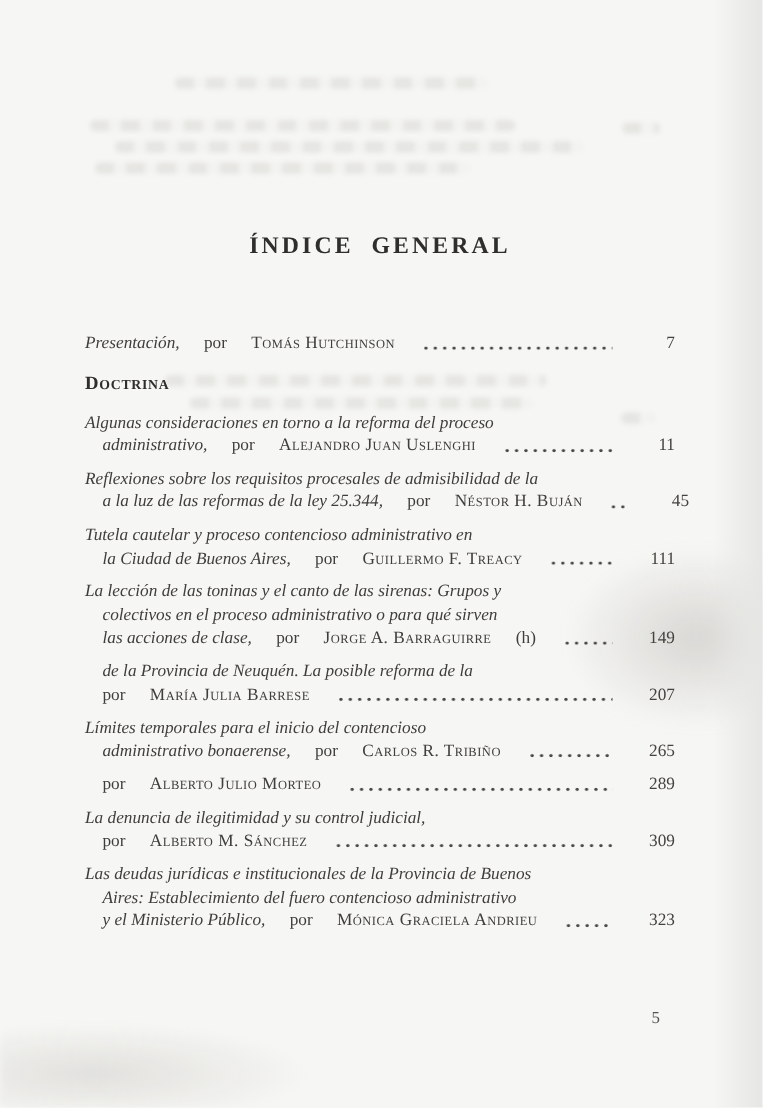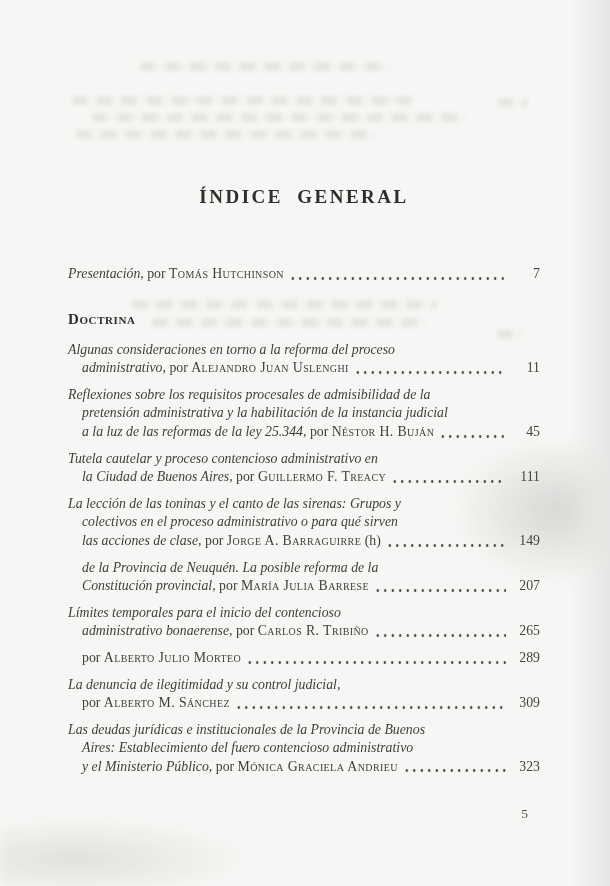--- a/index.html
+++ b/index.html
@@ -33,33 +33,34 @@
     margin: 0;
     font-size: 19px;
     font-weight: bold;
     letter-spacing: 2.5px;
     word-spacing: 7px;
     text-align: center;
     color: #2f2e2c;
   }
   .front { margin-top: 57px; }
   .heading {
-    margin: 27px 0 13px 0;
+    margin: 15px 0 13px 0;
     font-size: 15px;
     font-weight: bold;
     font-variant: small-caps;
     letter-spacing: 0.6px;
     color: #2f2e2c;
   }
   .toc-entry { margin-bottom: 8px; }
   .toc-line {
     font-size: 13.8px;
     line-height: 18.6px;
     font-style: italic;
     color: #403e3b;
+    gap: 16px;
   }
   .cont { padding-left: 14px; }
   .tail { display: flex; align-items: baseline; }
   .rm { font-style: normal; white-space: pre; }
   .sc {
     font-style: normal;
     font-variant: small-caps;
     letter-spacing: 0.4px;
     white-space: pre;
   }
@@ -151,21 +152,20 @@
         <div class="toc-line tail cont">
           <span class="it">administrativo, </span>
           <span class="rm">por </span>
           <span class="sc">Alejandro Juan Uslenghi</span>
           <span class="leader"></span>
           <span class="pg">11</span>
         </div>
       </div>
       <div class="toc-entry">
         <div class="toc-line">Reflexiones sobre los requisitos procesales de admisibilidad de la</div>
-        <div class="toc-line cont">pretensión administrativa y la habilitación de la instancia judicial</div>
         <div class="toc-line tail cont">
           <span class="it">a la luz de las reformas de la ley 25.344, </span>
           <span class="rm">por </span>
           <span class="sc">Néstor H. Buján</span>
           <span class="leader"></span>
           <span class="pg">45</span>
         </div>
       </div>
       <div class="toc-entry">
         <div class="toc-line">Tutela cautelar y proceso contencioso administrativo en</div>
@@ -185,21 +185,20 @@
           <span class="rm">por </span>
           <span class="sc">Jorge A. Barraguirre</span>
           <span class="rm"> (h)</span>
           <span class="leader"></span>
           <span class="pg">149</span>
         </div>
       </div>
       <div class="toc-entry">
         <div class="toc-line cont">de la Provincia de Neuquén. La posible reforma de la</div>
         <div class="toc-line tail cont">
-          <span class="it">Constitución provincial, </span>
           <span class="rm">por </span>
           <span class="sc">María Julia Barrese</span>
           <span class="leader"></span>
           <span class="pg">207</span>
         </div>
       </div>
       <div class="toc-entry">
         <div class="toc-line">Límites temporales para el inicio del contencioso</div>
         <div class="toc-line tail cont">
           <span class="it">administrativo bonaerense, </span>

